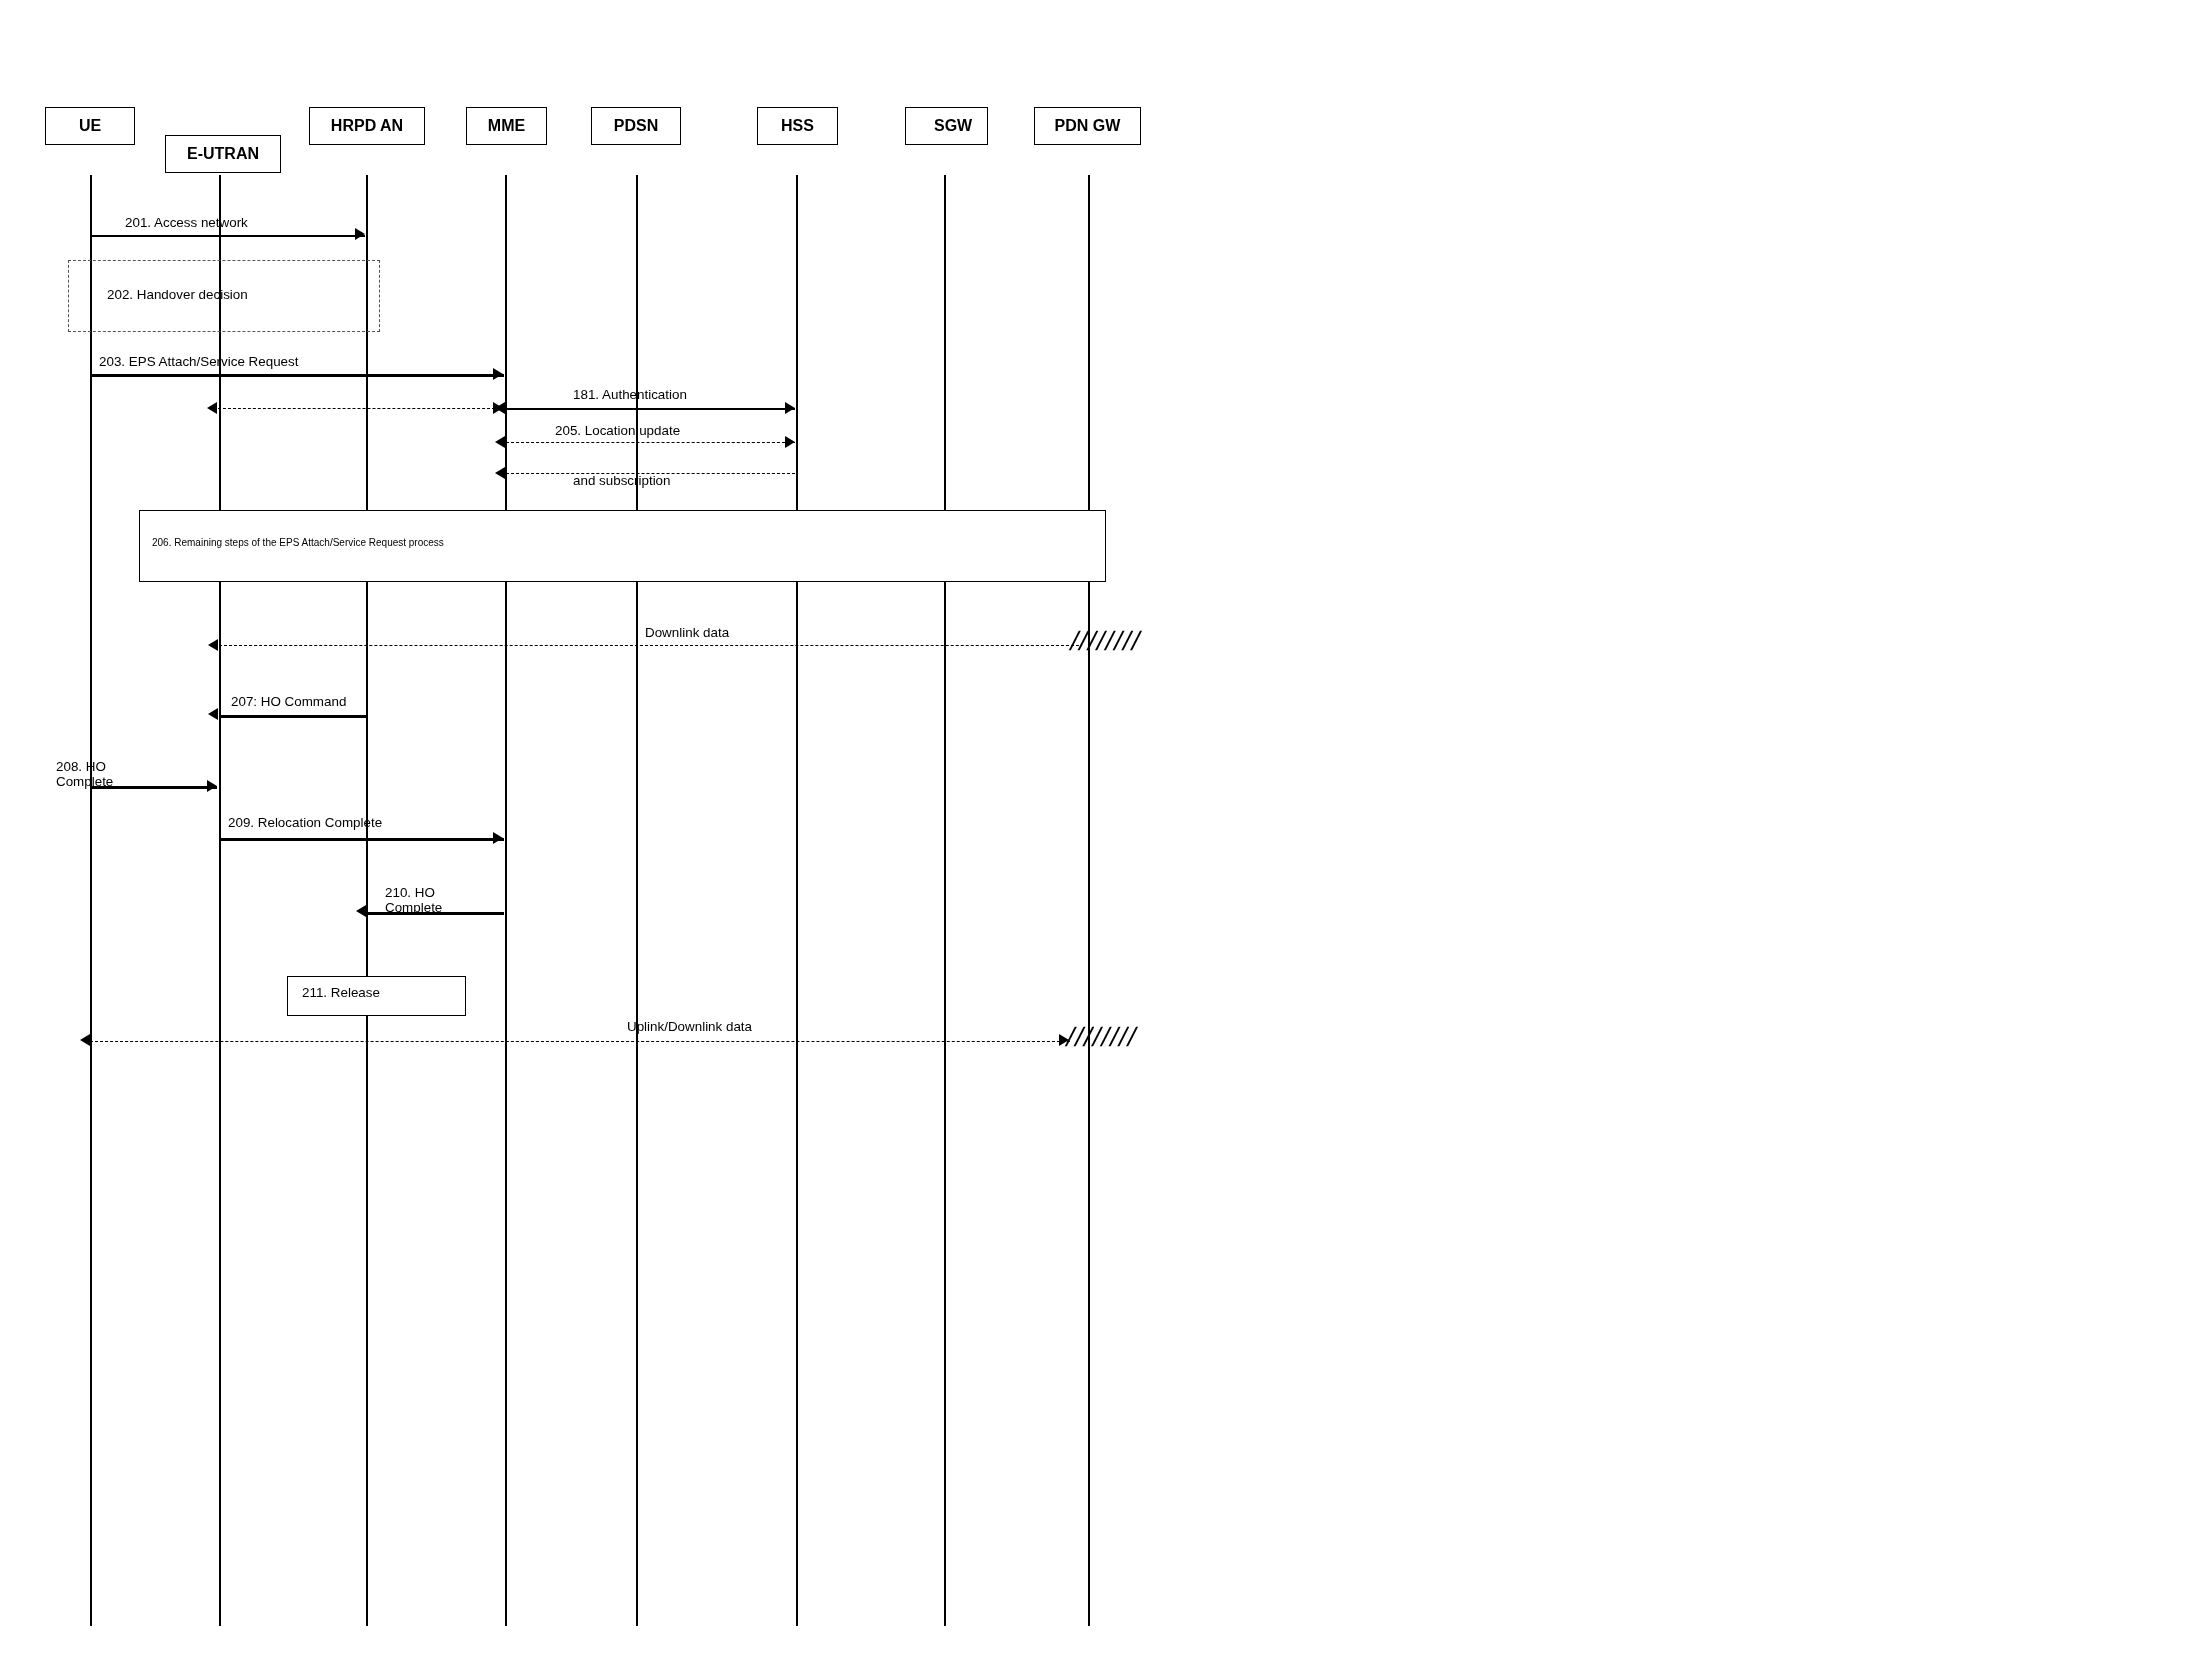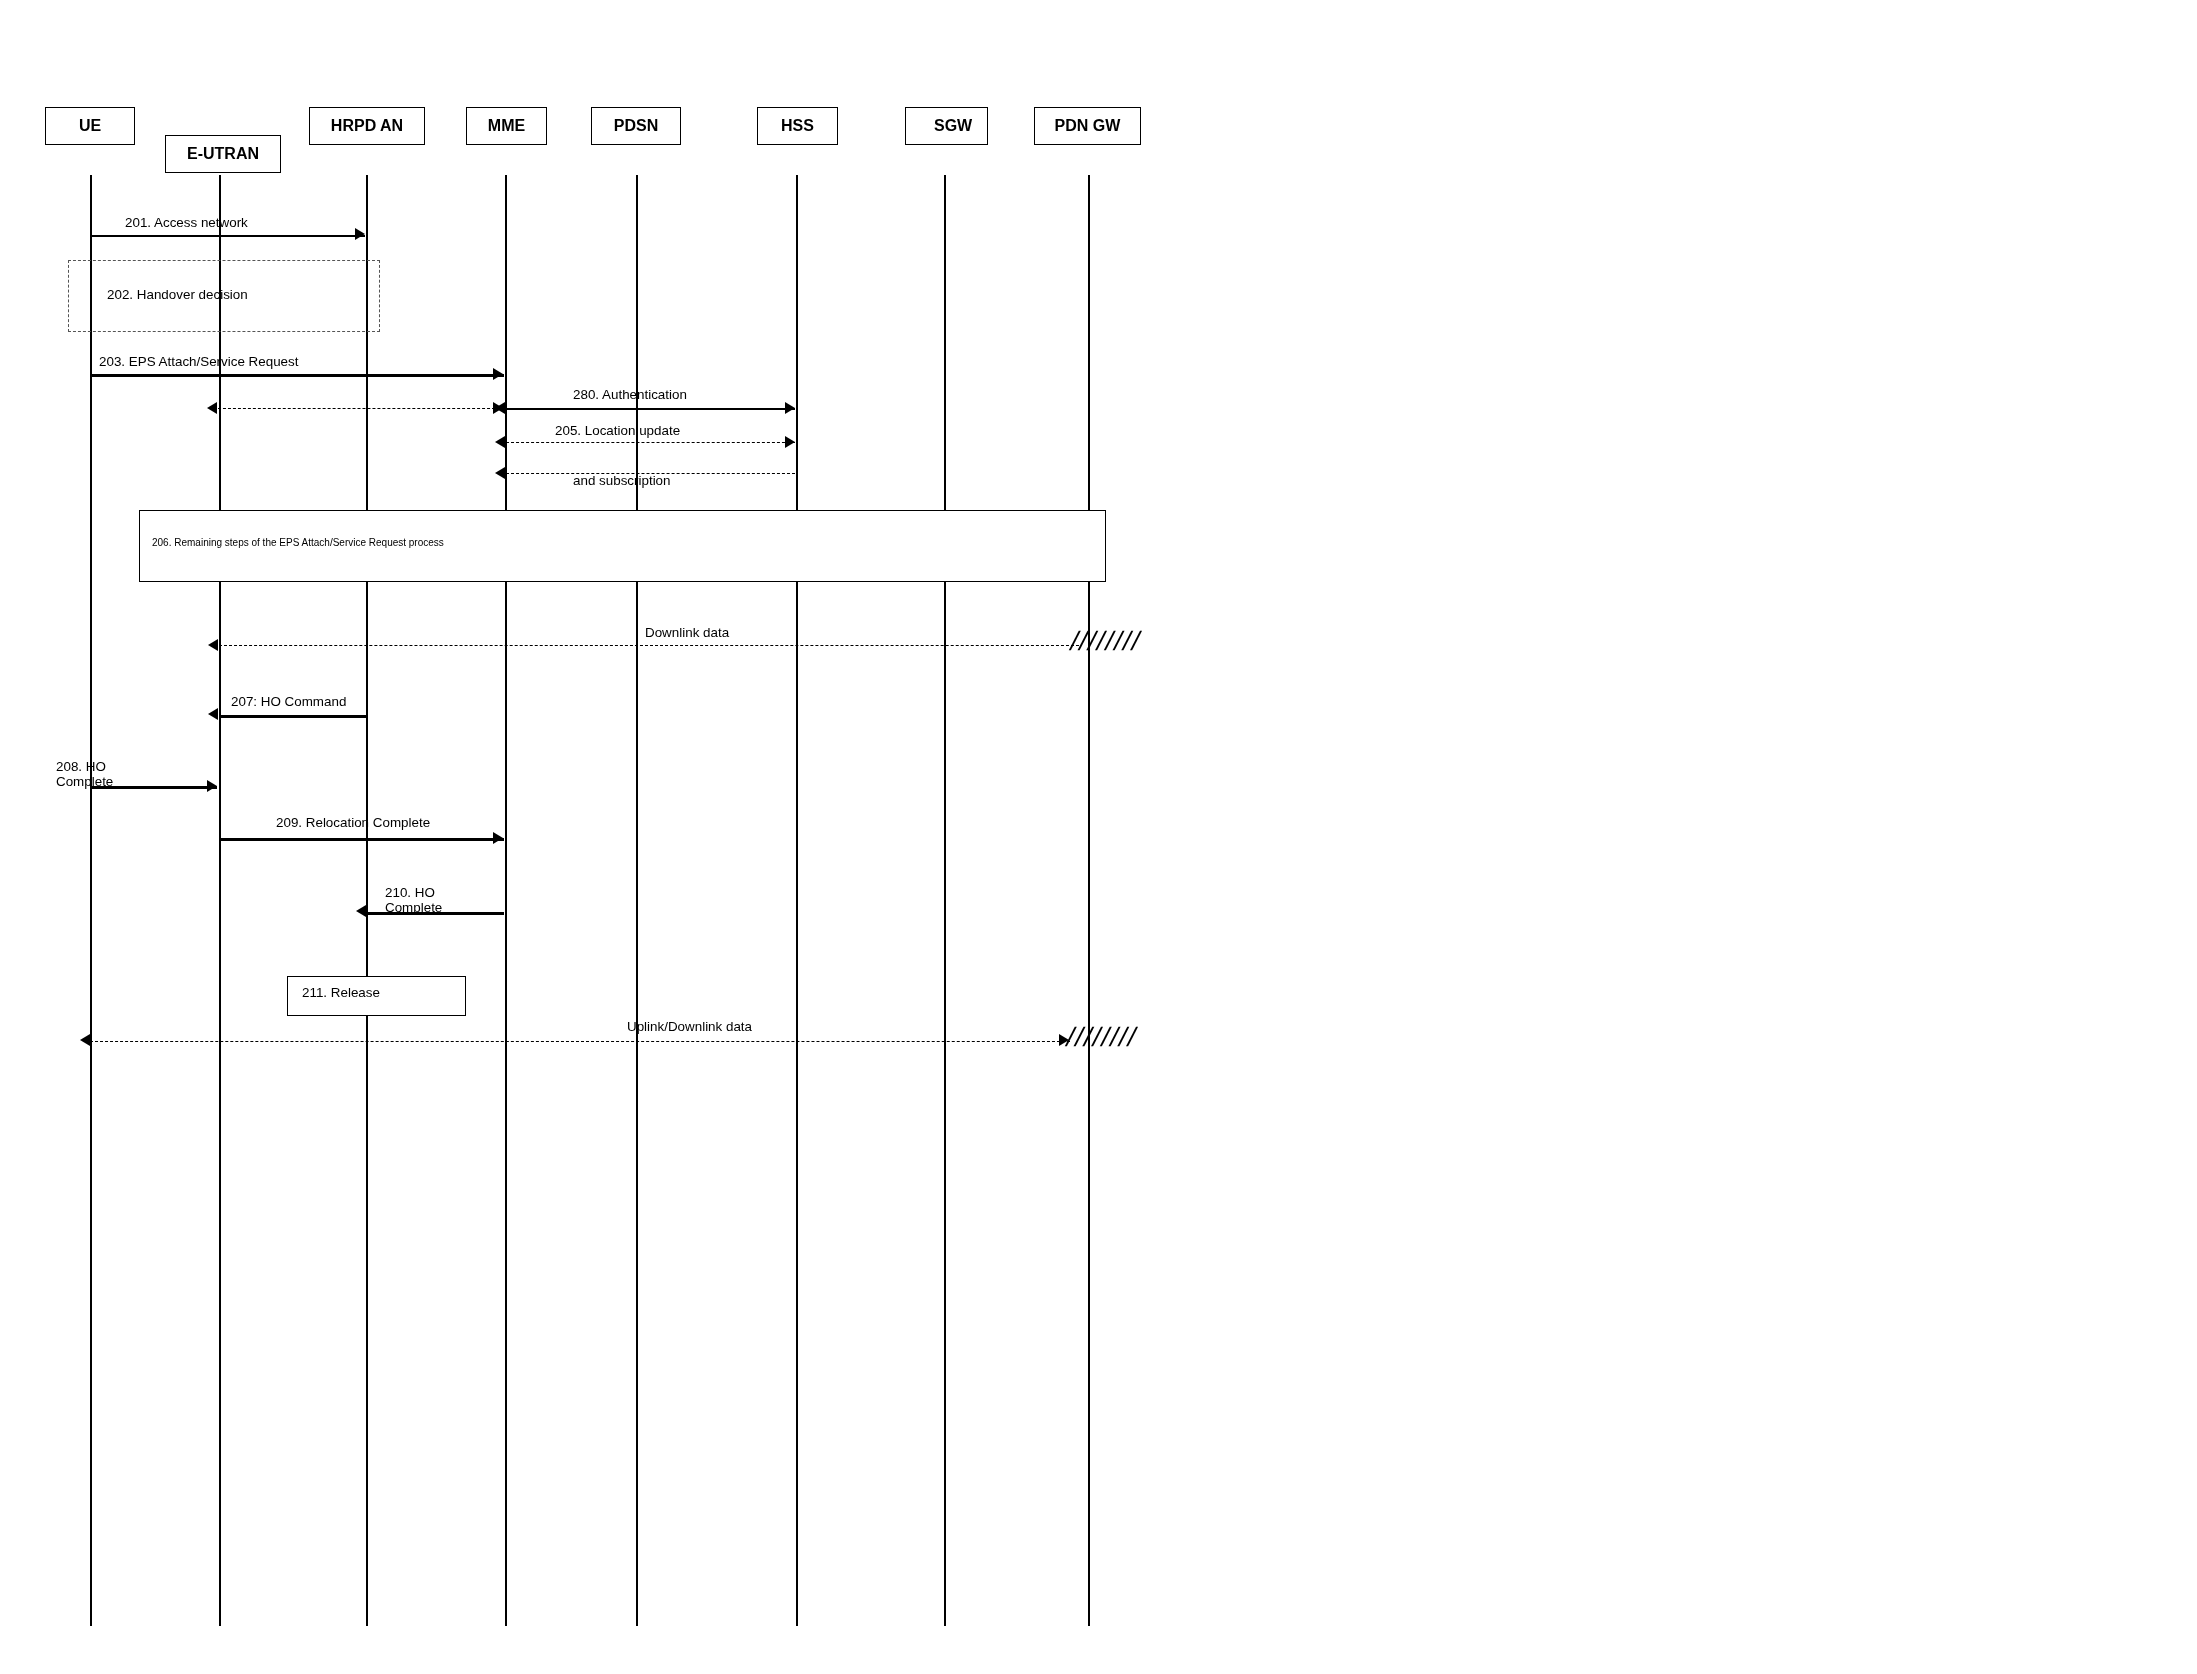--- a/index.html
+++ b/index.html
@@ -110,21 +110,21 @@
   <div style="position:absolute; left:68px; top:260px; width:312px; height:72px; border: 1.8px dashed #555;"></div>
   <div class="label" style="left:107px; top:287px;">202. Handover decision</div>
 
   <div class="arrow-line thick" style="left:90px; top:374px; width:414px;"></div>
   <div class="arrowhead-right" style="left:493px; top:368px;"></div>
   <div class="label" style="left:99px; top:354px;">203. EPS Attach/Service Request</div>
 
   <div class="arrow-line" style="left:506px; top:408px; width:289px;"></div>
   <div class="arrowhead-right" style="left:785px; top:402px;"></div>
   <div class="arrowhead-left" style="left:495px; top:402px;"></div>
-  <div class="label" style="left:573px; top:387px;">280. Authentication</div>
+  <div class="label" style="left:573px; top:387px;">181. Authentication</div>
 
   <div class="arrow-line dashed" style="left:506px; top:442px; width:289px;"></div>
   <div class="arrowhead-right" style="left:785px; top:436px;"></div>
   <div class="arrowhead-left" style="left:495px; top:436px;"></div>
 
   <div class="arrow-line dashed" style="left:506px; top:473px; width:289px;"></div>
   <div class="arrowhead-left" style="left:495px; top:467px;"></div>
   <div class="label" style="left:555px; top:423px;">205. Location update</div>
   <div class="label" style="left:573px; top:441px;margin-top:32px;">and subscription</div>
 
@@ -144,21 +144,21 @@
   <div class="arrow-line thick" style="left:219px; top:715px; width:147px;"></div>
   <div class="arrowhead-left" style="left:208px; top:708px;"></div>
   <div class="label" style="left:231px; top:694px;">207: HO Command</div>
 
   <div class="arrow-line thick" style="left:90px; top:786px; width:127px;"></div>
   <div class="arrowhead-right" style="left:207px; top:780px;"></div>
   <div class="label" style="left:56px; top:759px;">208. HO<br>Complete</div>
 
   <div class="arrow-line thick" style="left:219px; top:838px; width:285px;"></div>
   <div class="arrowhead-right" style="left:493px; top:832px;"></div>
-  <div class="label" style="left:228px; top:815px;margin-left:48px;">209. Relocation Complete</div>
+  <div class="label" style="left:228px; top:815px;">209. Relocation Complete</div>
 
   <div class="arrow-line thick" style="left:367px; top:912px; width:137px;"></div>
   <div class="arrowhead-left" style="left:356px; top:905px;"></div>
   <div class="label" style="left:385px; top:885px;">210. HO<br>Complete</div>
 
   <div class="rect-box" style="left:287px; top:976px; width:179px; height:40px;"></div>
   <div class="label" style="left:302px; top:985px;">211. Release</div>
 
   <div class="arrow-line dashed" style="left:90px; top:1041px; width:980px;"></div>
   <div class="arrowhead-left" style="left:80px; top:1034px;"></div>

